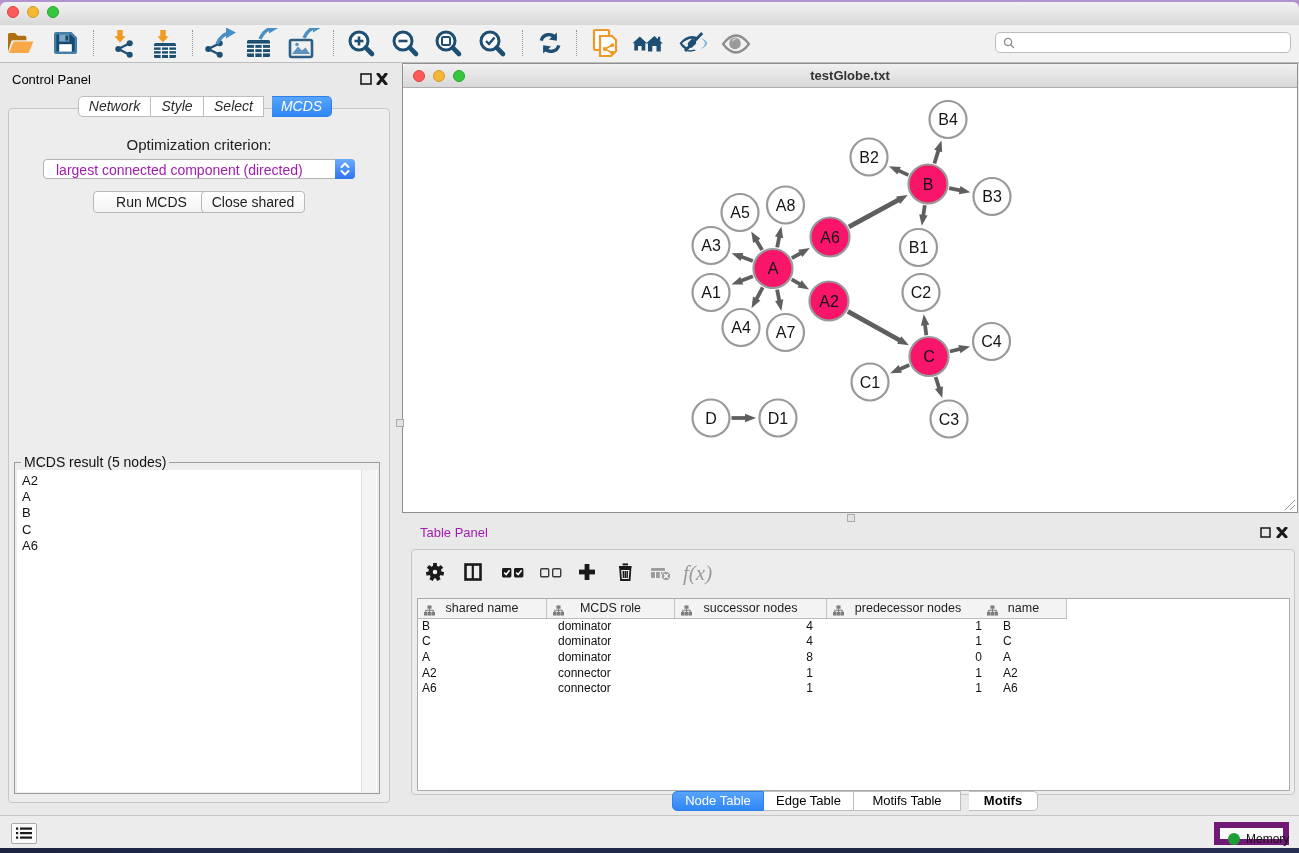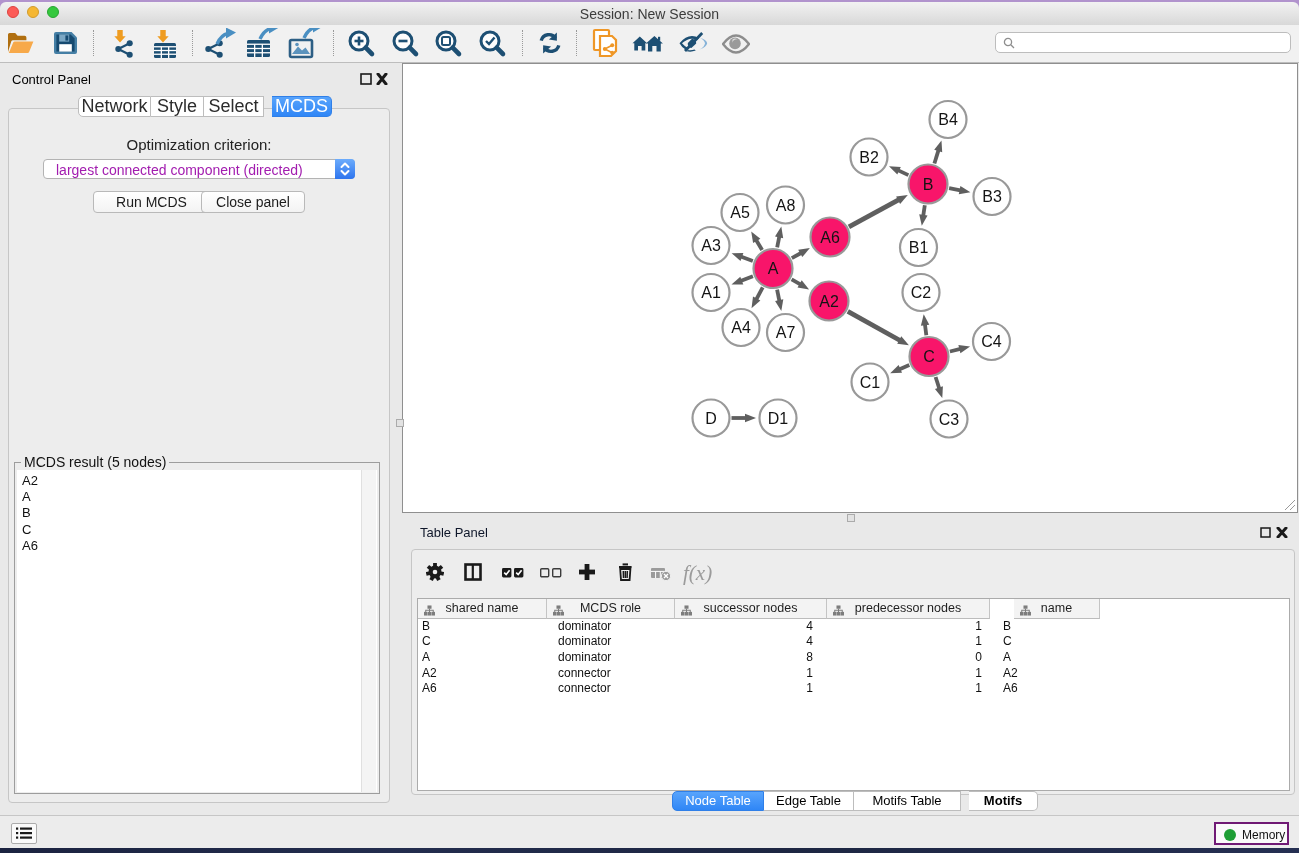--- a/index.html
+++ b/index.html
@@ -10,21 +10,21 @@
 #purple { left:0; top:0; width:1299px; height:14px; background:#b193cd; }
 #titlebar { left:0; top:2px; width:1299px; height:23px; background:linear-gradient(#f2f2f2,#d8d8d8); border-radius:6px 6px 0 0; }
 #titlebar .title { width:100%; text-align:center; font-size:14px; color:#3c3c3c; top:4px; position:absolute; }
 .tl { border-radius:50%; width:12px; height:12px; }
 #toolbar { left:0; top:25px; width:1299px; height:38px; background:#f1f1f1; border-bottom:1px solid #bdbdbd; }
 .tsep { position:absolute; top:30px; height:26px; border-left:1px dotted #9a9a9a; }
 #search { left:995px; top:32px; width:296px; height:21px; background:#fff; border:1px solid #bdbdbd; border-radius:5px; }
 
 #cp-title { left:12px; top:72px; font-size:13px; color:#000000; }
 #cp-panel { left:8px; top:108px; width:382px; height:695px; background:#ededed; border:1px solid #c6c6c6; border-radius:4px; }
-.tabrow { display:flex; font-size:18px; color:#2c2c2c; }
+.tabrow { display:flex; font-size:14px; color:#2c2c2c;font-style:italic; }
 .tab { background:#fff; border:1px solid #bdbdbd; border-left:none; text-align:center; line-height:19px; height:21px; }
 .tab.first { border-left:1px solid #bdbdbd; border-radius:5px 0 0 5px; }
 .tab.last { border-radius:0 5px 5px 0;margin-left:8px; }
 .tab.sel { background:linear-gradient(#58a4fc,#2f86f6); color:#fff; border-color:#2f7fe8; }
 #opt-label { left:9px; top:136px; width:380px; text-align:center; font-size:15px; color:#222; }
 #dropdown { left:43px; top:159px; width:312px; height:20px; background:#fff; border:1px solid #b3b3b3; border-radius:4px; }
 #dropdown .txt { position:absolute; left:12px; top:2px; font-size:14px; color:#a21caf; }
 #dropdown .cap { position:absolute; right:-1px; top:-1px; width:20px; height:20px; border-radius:0 4px 4px 0; background:linear-gradient(#6cacfc,#2d74ee); }
 .btn { background:linear-gradient(#ffffff,#f3f3f3); border:1px solid #b9b9b9; border-radius:4px; font-size:14px; color:#1c1c1c; text-align:center; line-height:20px; height:22px; }
 
@@ -32,40 +32,39 @@
 #grp-label { left:21px; top:454px; background:#ededed; padding:0 3px; font-size:14px; color:#111; }
 #grp-list { left:17px; top:470px; width:360px; height:322px; background:#fff; font-size:13px; color:#111; line-height:16.2px; padding:3px 0 0 5px; }
 #grp-sb { left:361px; top:470px; width:15px; height:322px; background:#f4f4f4; border-left:1px solid #e0e0e0; }
 
 #netwin { left:402px; top:63px; width:896px; height:450px; background:#fff; border:1px solid #8f8f8f; }
 #net-tb { position:absolute; left:0; top:0; width:100%; height:24px; background:linear-gradient(#f0f0f0,#d8d8d8); border-bottom:1px solid #aeaeae; border-radius:4px 4px 0 0; }
 #net-title { position:absolute; width:100%; text-align:center; top:4px; font-size:13px; font-weight:700; color:#333; }
 
 .splitter { width:8px; height:8px; background:#e2e2e2; border:1px solid #ababab; }
 
-#tp-title { left:420px; top:525px; font-size:13px; color:#0f172a; }
+#tp-title { left:420px; top:525px; font-size:13px; color:#a21caf; }
 #tp-panel { left:411px; top:549px; width:884px; height:246px; background:#ededed; border:1px solid #c6c6c6; border-radius:4px; }
 #tbl { left:417px; top:598px; width:873px; height:193px; background:#fff; border:1px solid #ababab; }
 .th { position:absolute; top:0; height:20px; background:#f3f3f3; border-right:1px solid #c4c4c4; border-bottom:1px solid #bcbcbc; font-size:12.5px; color:#1e1e1e; text-align:center; line-height:19px; }
 .td { position:absolute; font-size:12px; color:#111; height:15.6px; }
 
 #bottabs { left:672px; top:791px; height:20px; display:flex; font-size:13px; }
 #bottabs .tab { height:20px; line-height:18px; }
 
 #statusbar { left:0; top:815px; width:1299px; height:33px; background:#ececec; border-top:1px solid #c6c6c6; }
 #listbtn { left:11px; top:823px; width:26px; height:21px; background:#fafafa; border:1px solid #ababab; border-radius:2px; }
-#membtn { left:1214px; top:822px; width:75px; height:23px; background:#fafafa; border:2px solid #701a75; font-size:12px; color:#111; }
+#membtn { left:1214px; top:822px; width:75px; height:23px; background:#fafafa; border:6px solid #701a75; font-size:12px; color:#111; }
 #navy { left:0; top:848px; width:1299px; height:5px; background:linear-gradient(90deg,#1b2340,#232d4e 30%,#1d2642 60%,#252f52); }
 .icon { position:absolute; }
 </style>
 </head>
 <body>
 <div id="purple" class="abs"></div>
 <div id="titlebar" class="abs">
-  <div class="title">Session: New Session</div>
   <div class="tl abs" style="left:7px;top:4px;background:#fc5b57;border:1px solid #dd4340;"></div>
   <div class="tl abs" style="left:27px;top:4px;background:#f5b733;border:1px solid #d29b2c;"></div>
   <div class="tl abs" style="left:47px;top:4px;background:#35c83e;border:1px solid #28a532;"></div>
 </div>
 <div id="toolbar" class="abs"></div>
   <svg class="icon" style="left:7px;top:32px" width="28" height="22" viewBox="0 0 28 22">
     <path d="M1 20 L1 2.6 Q1 1 2.6 1 L8.2 1 L10.6 3.8 L17.6 3.8 Q19.4 3.8 19.4 5.6 L19.4 8.2 L6 8.2 Q4.8 8.2 4.3 9.3 Z" fill="#b06f10"></path>
     <path d="M1.8 21 L6.3 10.3 Q6.7 9.4 7.7 9.4 L26.4 9.4 L22.1 20 Q21.7 21 20.6 21 Z" fill="#f7a94a"></path>
   </svg>
   <svg class="icon" style="left:53px;top:31px" width="25" height="24" viewBox="0 0 25 24">
@@ -197,27 +196,33 @@
 </div>
 <div id="opt-label" class="abs">Optimization criterion:</div>
 <div id="dropdown" class="abs">
   <div class="txt">largest connected component (directed)</div>
   <div class="cap"><svg width="20" height="20" viewBox="0 0 20 20">
         <path d="M6.5 8 L10 4.5 L13.5 8" fill="none" stroke="#fff" stroke-width="2" stroke-linecap="round" stroke-linejoin="round"></path>
         <path d="M6.5 12 L10 15.5 L13.5 12" fill="none" stroke="#fff" stroke-width="2" stroke-linecap="round" stroke-linejoin="round"></path>
       </svg></div>
 </div>
 <div class="btn abs" style="left:93px;top:191px;width:117px;">Run MCDS</div>
-<div class="btn abs" style="left:201px;top:191px;width:104px;">Close panel</div>
+<div class="btn abs" style="left:201px;top:191px;width:104px;">Close shared</div>
 <div id="grp" class="abs"></div>
 <div id="grp-label" class="abs">MCDS result (5 nodes)</div>
 <div id="grp-list" class="abs">A2<br>A<br>B<br>C<br>A6</div>
 <div id="grp-sb" class="abs"></div>
 
 <div id="netwin" class="abs">
+  <div id="net-tb">
+    <div class="tl" style="position:absolute;left:10px;top:6px;background:#fc5b57;border:1px solid #dd4340;"></div>
+    <div class="tl" style="position:absolute;left:30px;top:6px;background:#f5b733;border:1px solid #d29b2c;"></div>
+    <div class="tl" style="position:absolute;left:50px;top:6px;background:#35c83e;border:1px solid #28a532;"></div>
+    <div id="net-title">testGlobe.txt</div>
+  </div>
   <svg width="894" height="424" viewBox="402 88 894 424" style="position:absolute;left:0;top:24px">
 <g stroke="#5f5f5f" fill="none">
 <line x1="751.9" y1="276.3" x2="738.9" y2="281.3" stroke-width="3.8"></line>
 <line x1="751.8" y1="261.0" x2="739.1" y2="256.3" stroke-width="3.8"></line>
 <line x1="761.1" y1="250.0" x2="754.7" y2="239.2" stroke-width="3.8"></line>
 <line x1="776.2" y1="247.4" x2="778.5" y2="235.4" stroke-width="3.8"></line>
 <line x1="761.7" y1="287.4" x2="754.8" y2="300.3" stroke-width="3.8"></line>
 <line x1="776.1" y1="289.6" x2="778.6" y2="302.1" stroke-width="3.8"></line>
 <line x1="790.8" y1="258.1" x2="801.0" y2="252.5" stroke-width="3.8"></line>
 <line x1="790.6" y1="279.3" x2="800.3" y2="284.9" stroke-width="3.8"></line>
@@ -386,21 +391,21 @@
         </svg></span>successor nodes</div>
   <div class="th" style="left:409px;width:163px;"><span style="position:absolute;left:6px;top:4px;"><svg width="11" height="11" viewBox="0 0 12 11">
           <g fill="#7d7d7d">
             <rect x="3.8" y="0" width="4.4" height="3.6"></rect>
             <rect x="0" y="7" width="3.8" height="4"></rect>
             <rect x="8.2" y="7" width="3.8" height="4"></rect>
             <rect x="4.1" y="7" width="3.8" height="4"></rect>
           </g>
           <path d="M6 3.6 L6 5.3 M1.9 7 L1.9 5.3 L10.1 5.3 L10.1 7 M6 5.3 L6 7" stroke="#7d7d7d" fill="none" stroke-width="1.1"></path>
         </svg></span>predecessor nodes</div>
-  <div class="th" style="left:596px;width:86px;"><span style="position:absolute;left:6px;top:4px;"><svg width="11" height="11" viewBox="0 0 12 11">
+  <div class="th" style="left:563px;width:86px;"><span style="position:absolute;left:6px;top:4px;"><svg width="11" height="11" viewBox="0 0 12 11">
           <g fill="#7d7d7d">
             <rect x="3.8" y="0" width="4.4" height="3.6"></rect>
             <rect x="0" y="7" width="3.8" height="4"></rect>
             <rect x="8.2" y="7" width="3.8" height="4"></rect>
             <rect x="4.1" y="7" width="3.8" height="4"></rect>
           </g>
           <path d="M6 3.6 L6 5.3 M1.9 7 L1.9 5.3 L10.1 5.3 L10.1 7 M6 5.3 L6 7" stroke="#7d7d7d" fill="none" stroke-width="1.1"></path>
         </svg></span>name</div>
   <div class="td" style="left:4px;top:19.8px;">B</div>
   <div class="td" style="left:140px;top:19.8px;">dominator</div>

